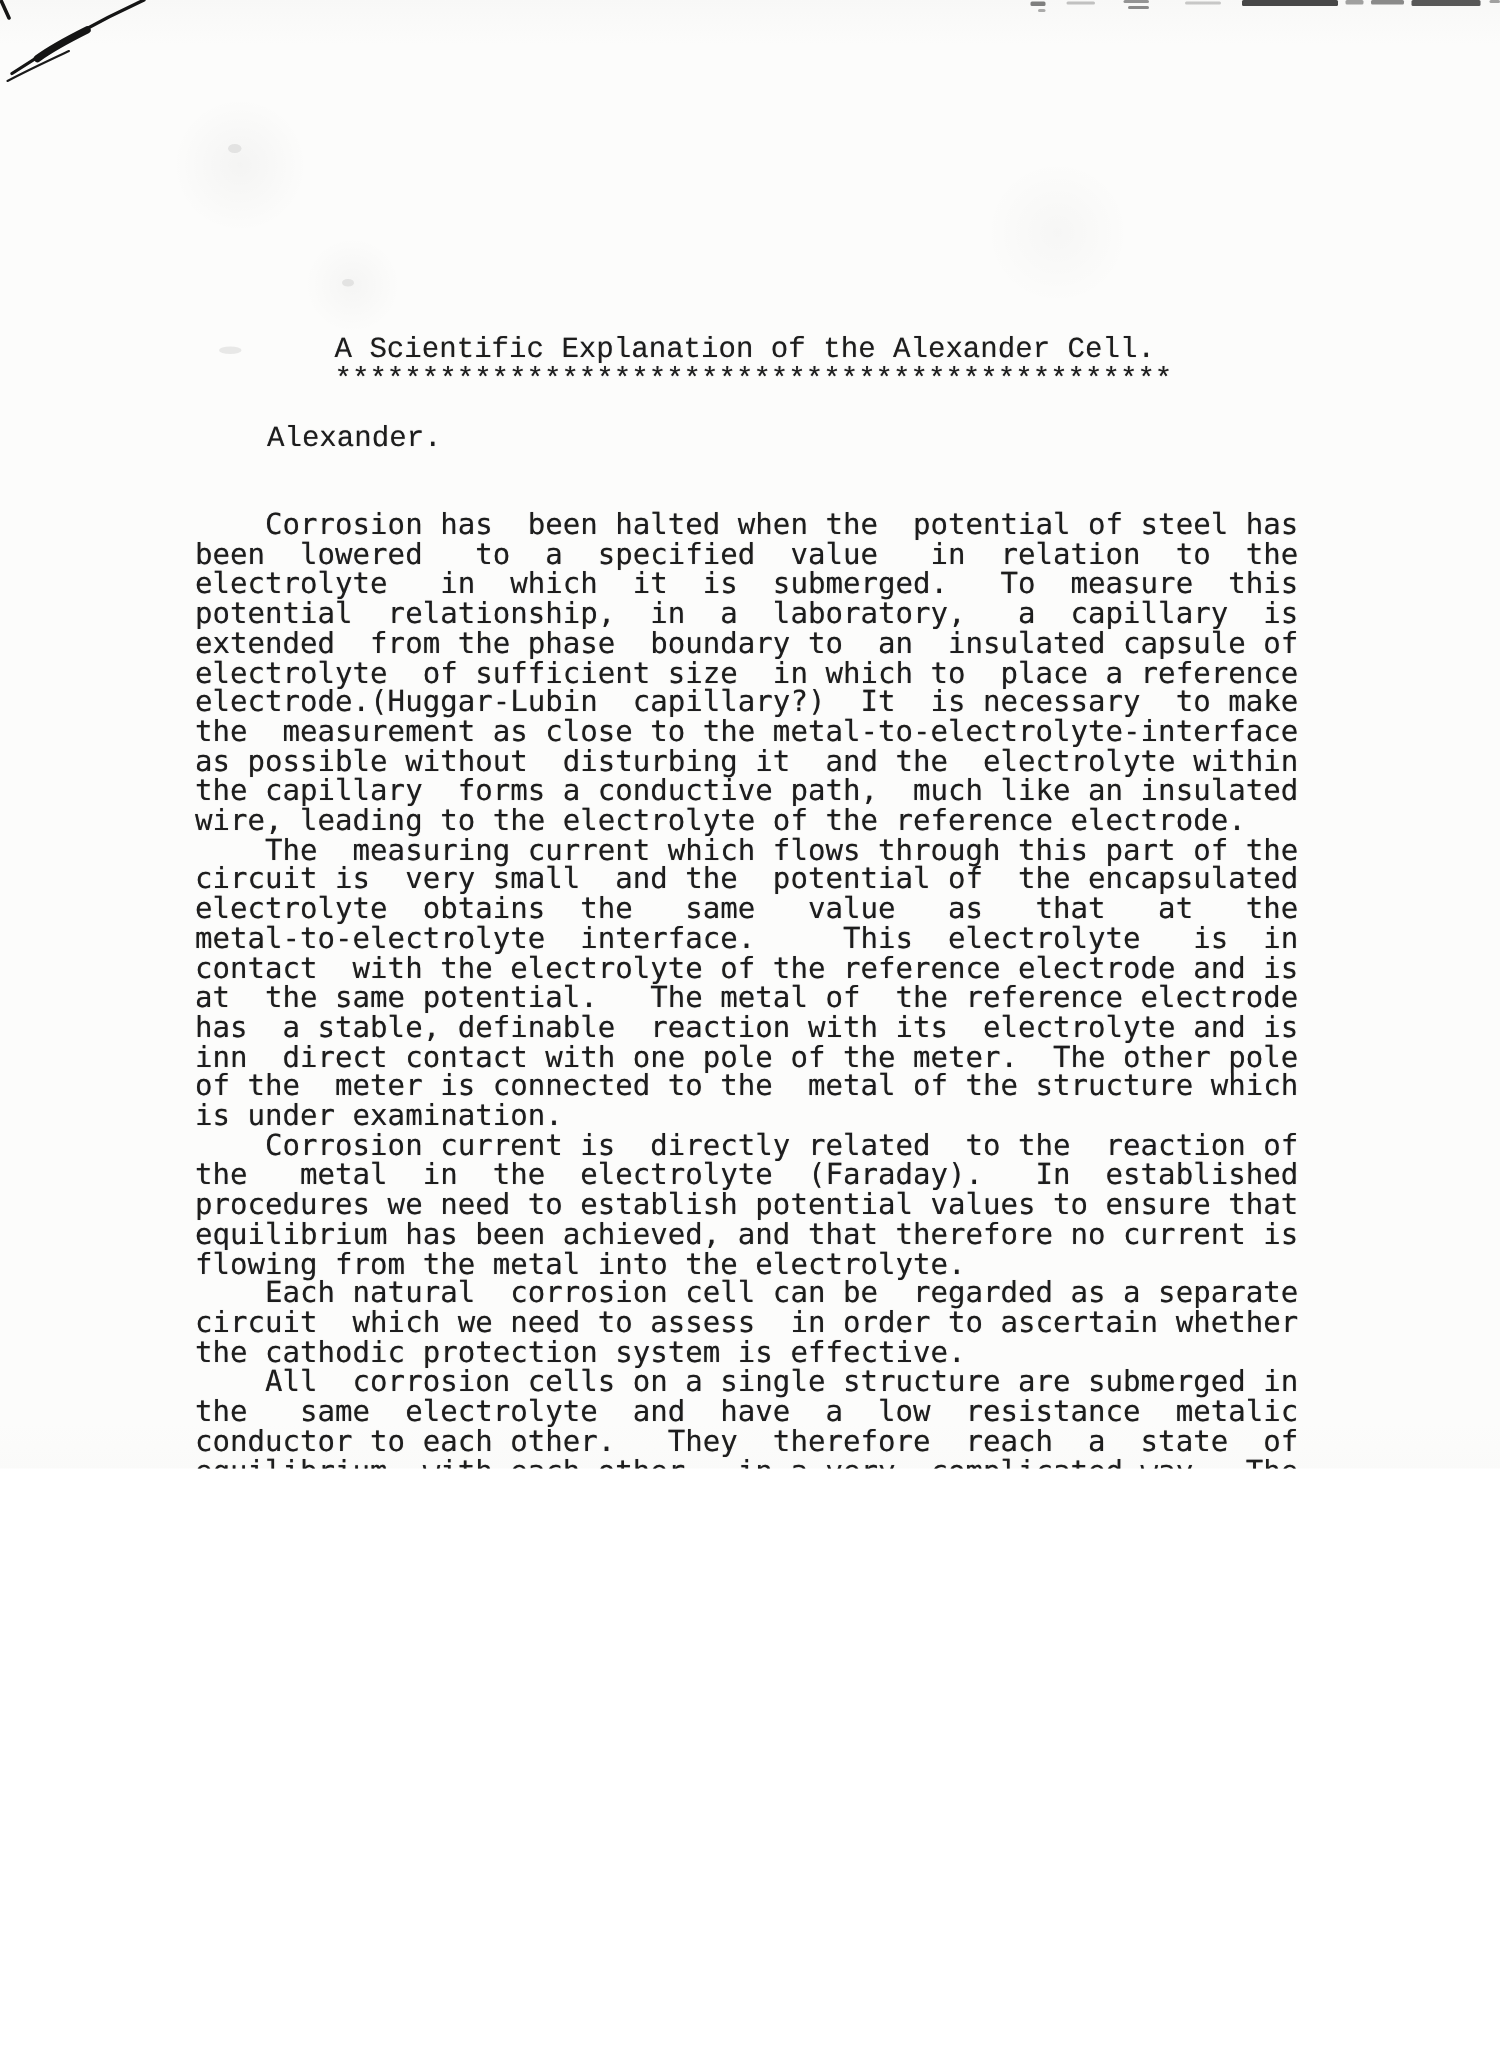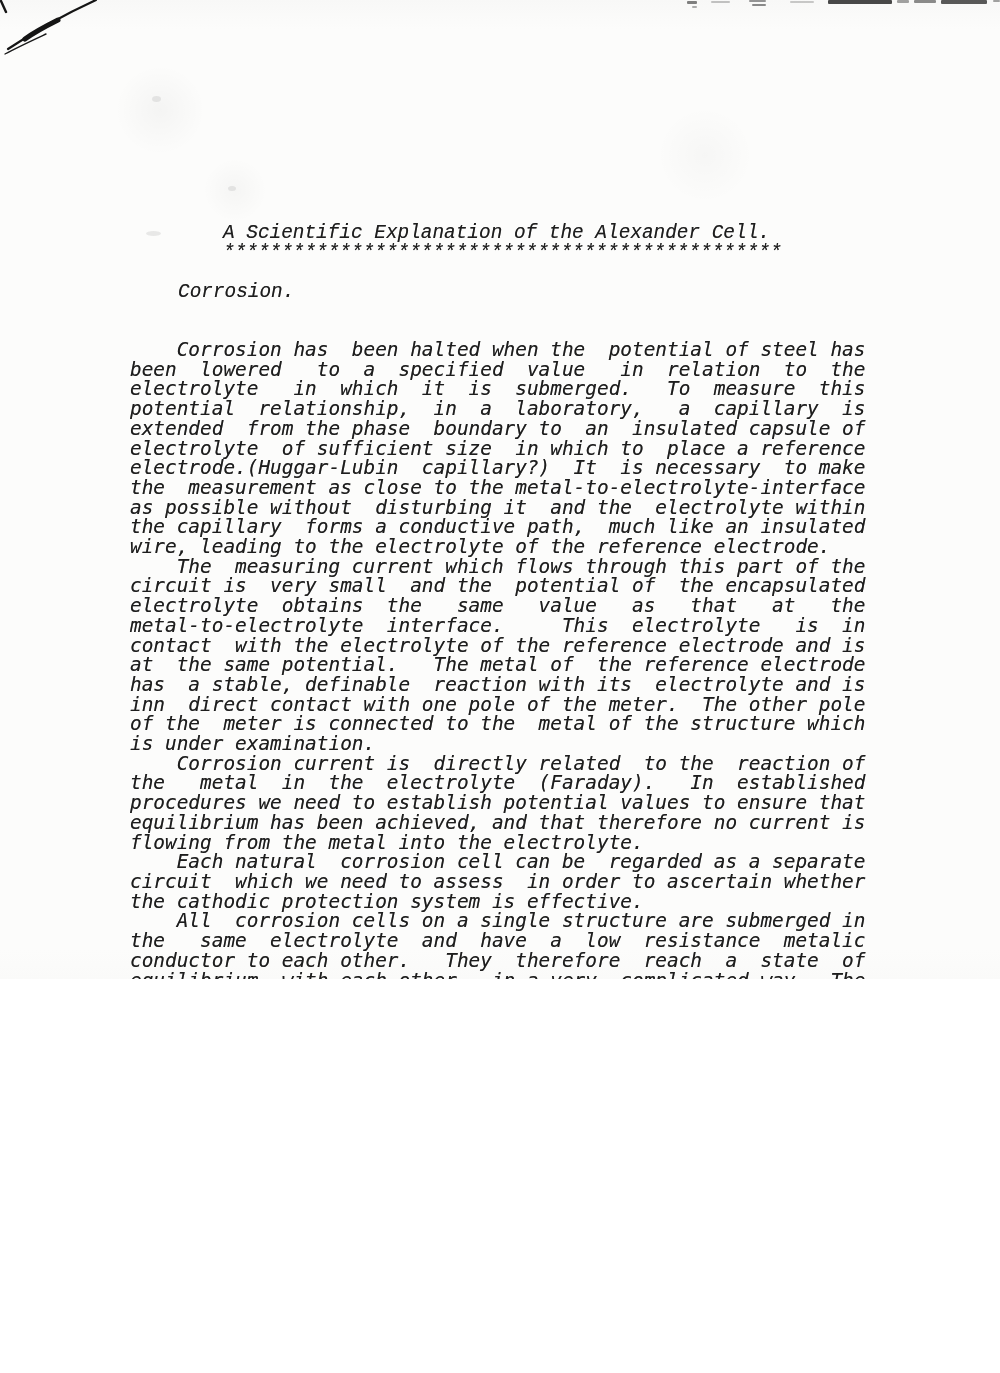--- a/index.html
+++ b/index.html
@@ -11,21 +11,20 @@
   .page {
     position: relative;
     width: 1000px; height: 979px;
     overflow: hidden;
     background:
       radial-gradient(circle at 160px 110px, rgba(0,0,0,0.03), rgba(0,0,0,0) 45px),
       radial-gradient(circle at 235px 190px, rgba(0,0,0,0.028), rgba(0,0,0,0) 32px),
       radial-gradient(circle at 705px 155px, rgba(0,0,0,0.022), rgba(0,0,0,0) 48px),
       linear-gradient(180deg, #f8f8f7 0%, #fcfcfb 3%, #fcfcfb 97%, #fafaf9 100%);
     color: #1d1d1d;
-    font-style: italic;
   }
   .txt {
     position: absolute;
     white-space: pre;
     font-size: 19.4px;
     line-height: 19.7px;
     letter-spacing: 0;
     color: #1d1d1d;
     text-shadow: 0 0 0.5px rgba(30,30,30,0.55);
   }
@@ -75,21 +74,21 @@
 
     <div class="speck" style="left:146px; top:231px; width:15px; height:5px;"></div>
     <div class="speck" style="left:152px; top:96px; width:9px; height:6px;"></div>
     <div class="speck" style="left:228px; top:186px; width:8px; height:5px;"></div>
   </div>
 
   <div class="txt title">A Scientific Explanation of the Alexander Cell.</div>
 
   <div class="txt title-under">************************************************</div>
 
-  <div class="txt preamble">Corrosion.</div>
+  <div class="txt preamble">Alexander.</div>
 
   <pre class="txt body-text">    Corrosion has  been halted when the  potential of steel has
 been  lowered   to  a  specified  value   in  relation  to  the
 electrolyte   in  which  it  is  submerged.   To  measure  this
 potential  relationship,  in  a  laboratory,   a  capillary  is
 extended  from the phase  boundary to  an  insulated capsule of
 electrolyte  of sufficient size  in which to  place a reference
 electrode.(Huggar-Lubin  capillary?)  It  is necessary  to make
 the  measurement as close to the metal-to-electrolyte-interface
 as possible without  disturbing it  and the  electrolyte within

